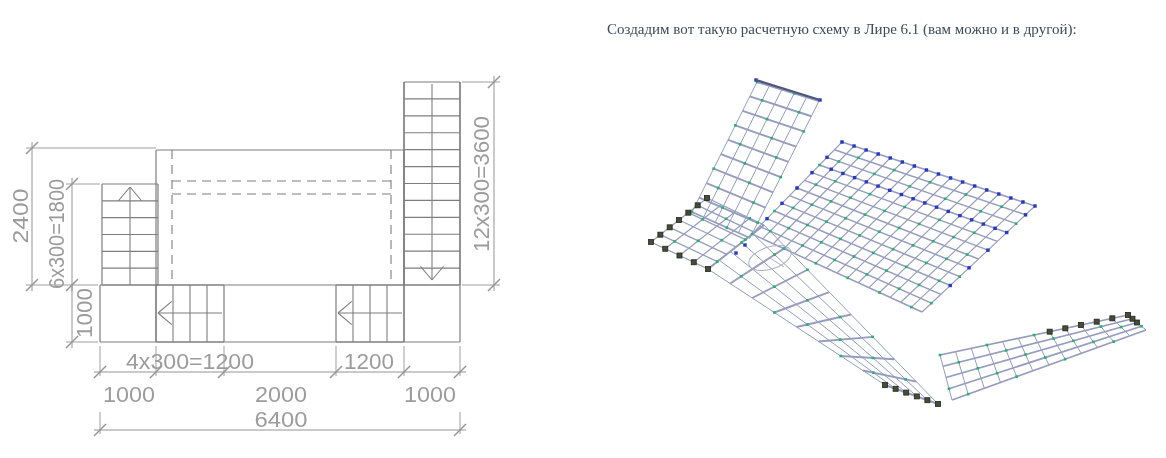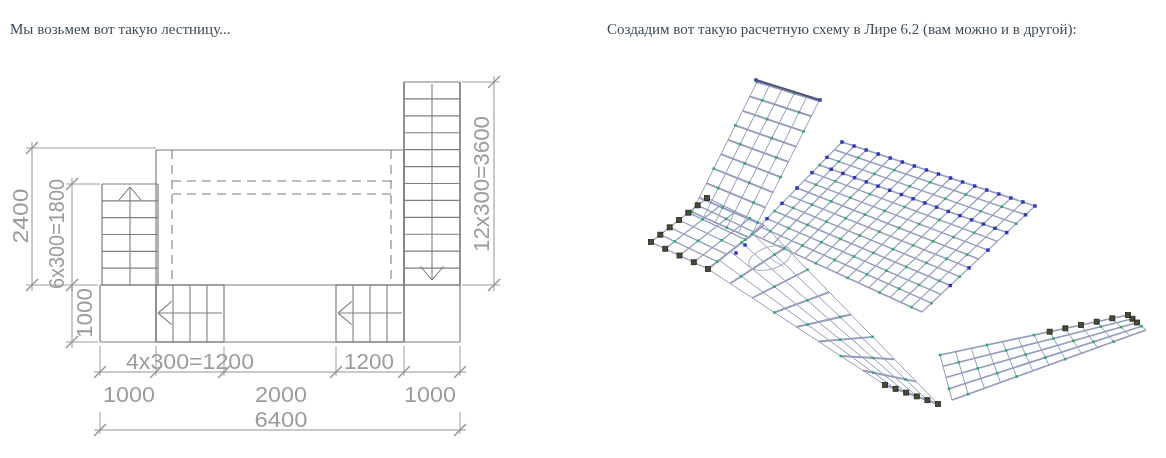--- a/index.html
+++ b/index.html
@@ -9,22 +9,21 @@
   #cap-left{left:10px;}
   #cap-right{left:607px;}
   .fig{position:absolute;top:60px;}
   #fig-left{left:0;}
   #fig-right{left:620px;}
 </style>
 </head>
 <body>
 <div id="page">
 
-  <div class="caption" id="cap-left" style="color: rgb(61, 75, 87);">Мы возьмем вот такую лестницу...</div>
-  <div class="caption" id="cap-right" style="color: rgb(61, 75, 87);">Создадим вот такую расчетную схему в Лире 6.2 (вам можно и в другой):</div>
+  <div class="caption" id="cap-right" style="color: rgb(61, 75, 87);">Создадим вот такую расчетную схему в Лире 6.1 (вам можно и в другой):</div>
 
   <svg class="fig" id="fig-left" width="520" height="398" viewBox="0 0 520 398">
       <line x1="100" y1="282" x2="460" y2="282" stroke="#7e7e7e" stroke-width="1.2"></line>
       <line x1="100" y1="225" x2="100" y2="282" stroke="#7e7e7e" stroke-width="1.2"></line>
       <line x1="100" y1="225" x2="158" y2="225" stroke="#7e7e7e" stroke-width="1.2"></line>
       <line x1="156" y1="225" x2="156" y2="282" stroke="#7e7e7e" stroke-width="1.2"></line>
       <line x1="156" y1="90" x2="404" y2="90" stroke="#7e7e7e" stroke-width="1.2"></line>
       <line x1="156" y1="90" x2="156" y2="225" stroke="#7e7e7e" stroke-width="1.2"></line>
       <line x1="404" y1="90" x2="404" y2="225" stroke="#7e7e7e" stroke-width="1.2"></line>
       <line x1="156" y1="225" x2="404" y2="225" stroke="#7e7e7e" stroke-width="1.2"></line>

